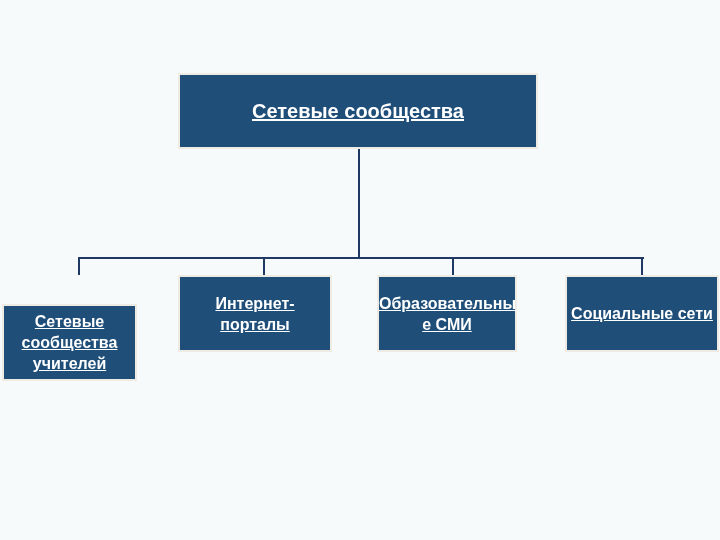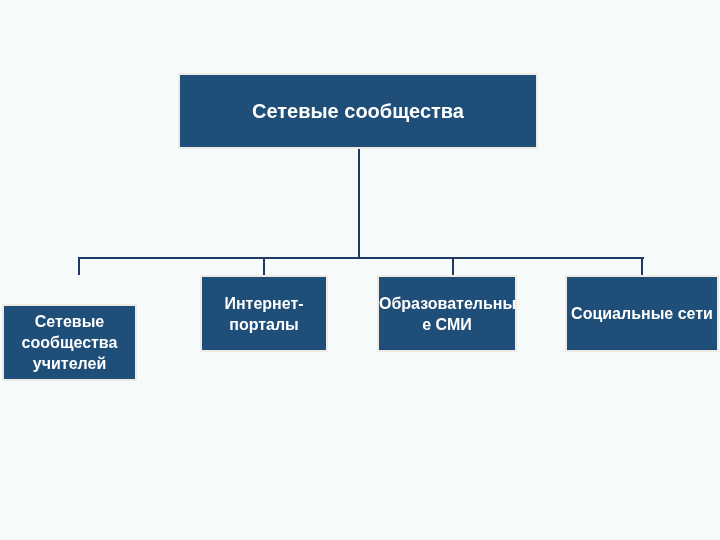--- a/index.html
+++ b/index.html
@@ -18,41 +18,42 @@
     position: absolute;
     box-sizing: border-box;
     background: #1F4E79;
     border: 2px solid #EDEBE4;
     color: #FFFFFF;
     display: flex;
     align-items: center;
     justify-content: center;
     text-align: center;
     font-weight: bold;
+    text-decoration: underline;
   }
   .node .label {
     white-space: pre-line;
     display: block;
     width: 100%;
   }
   .node.root {
     left: 178px;
     top: 73px;
     width: 360px;
     height: 76px;
     font-size: 20px;
   }
   .node.child {
     top: 275px;
     height: 77px;
     font-size: 16px;
     line-height: 21px;
   }
   .node.c1 { left: 2px;   width: 135px; margin-top: 29px; }
-  .node.c2 { left: 200px; width: 128px; }
+  .node.c2 { left: 178px; width: 154px; }
   .node.c3 { left: 377px; width: 140px; }
   .node.c4 { left: 565px; width: 154px; }
 
   .line {
     position: absolute;
     background: #1F3864;
   }
   .stem {
     left: 358px;
     top: 149px;

